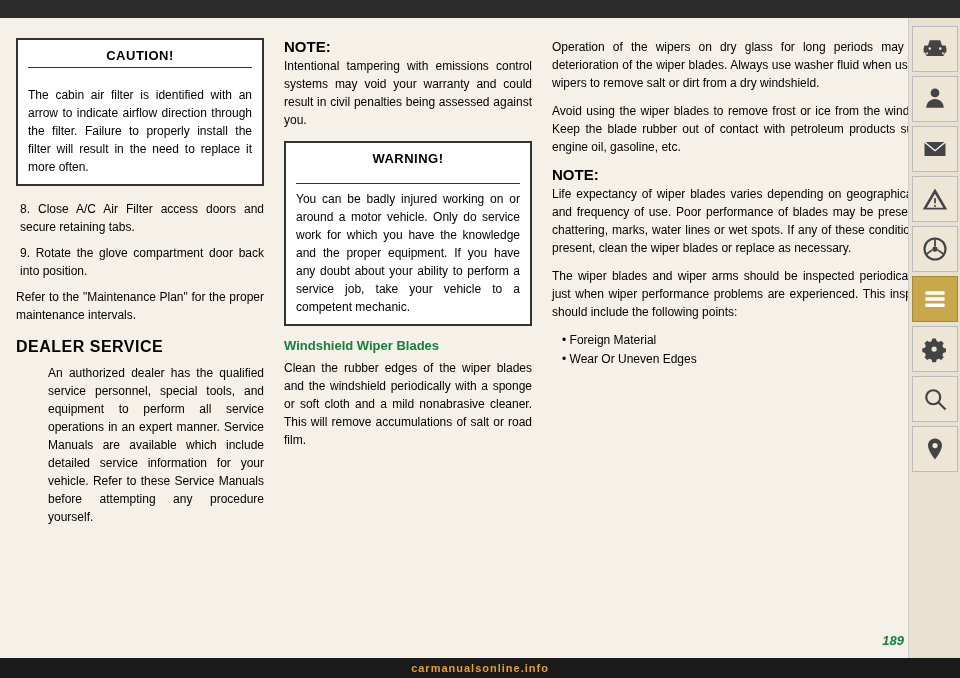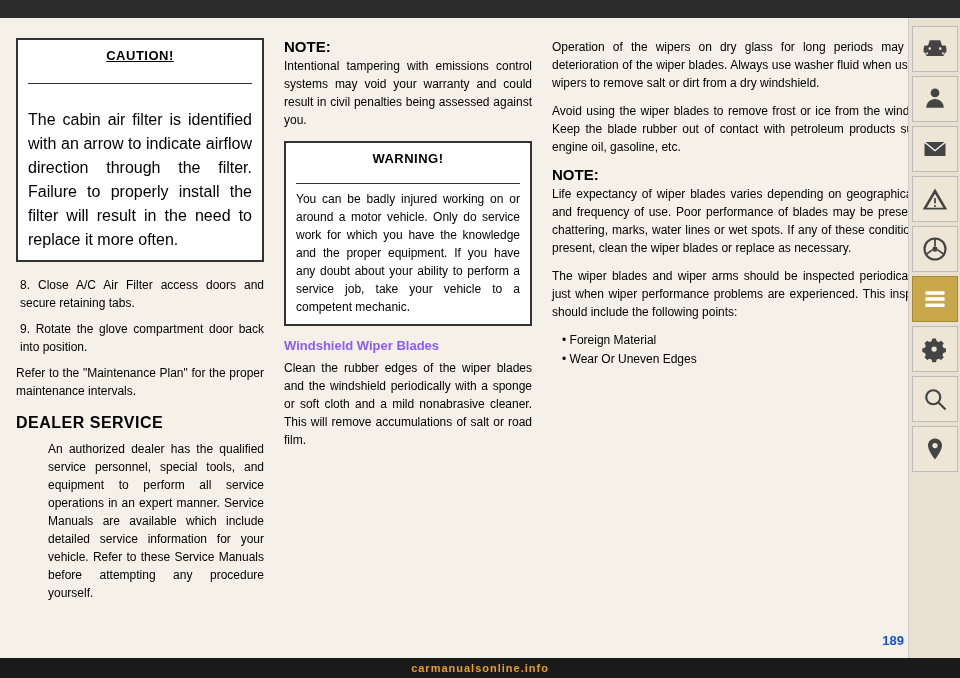--- a/index.html
+++ b/index.html
@@ -59,28 +59,27 @@
       padding: 8px 10px;
       margin-bottom: 14px;
       background: #fff;
     }
 
     .caution-title {
       text-align: center;
       font-weight: bold;
       font-size: 13px;
       border-bottom: 1px solid #333;
-      padding-bottom: 20px;
-      margin-bottom: 24px;
+      padding-bottom: 4px;
+      margin-bottom: 18px;
       letter-spacing: 0.5px;
-      text-decoration: underline;
     }
 
     .caution-text {
-      font-size: 16px;
+      font-size: 12px;
       line-height: 1.5;
       text-align: justify;
     }
 
     
     .numbered-item {
       font-size: 12px;
       line-height: 1.5;
       margin-bottom: 8px;
       text-align: justify;
@@ -144,21 +143,21 @@
 
     .warning-text {
       font-size: 12px;
       line-height: 1.5;
       text-align: justify;
     }
 
     
     .subsection-heading {
       font-weight: bold;
-      color: #8b5cf6;
+      color: #15803d;
       font-size: 13px;
       margin-bottom: 6px;
     }
 
     .wiper-text {
       font-size: 12px;
       line-height: 1.5;
       text-align: justify;
     }
 
@@ -223,21 +222,22 @@
       fill: #fff;
     }
 
     
     .page-number-area {
       position: absolute;
       bottom: 10px;
       right: 56px;
       font-size: 13px;
       font-weight: bold;
-      color: #1d4ed8;
+      color: #15803d;
+      font-style: italic;
     }
 
     
     .bottom-bar {
       height: 20px;
       background: #1a1a1a;
       display: flex;
       align-items: center;
       justify-content: center;
     }

